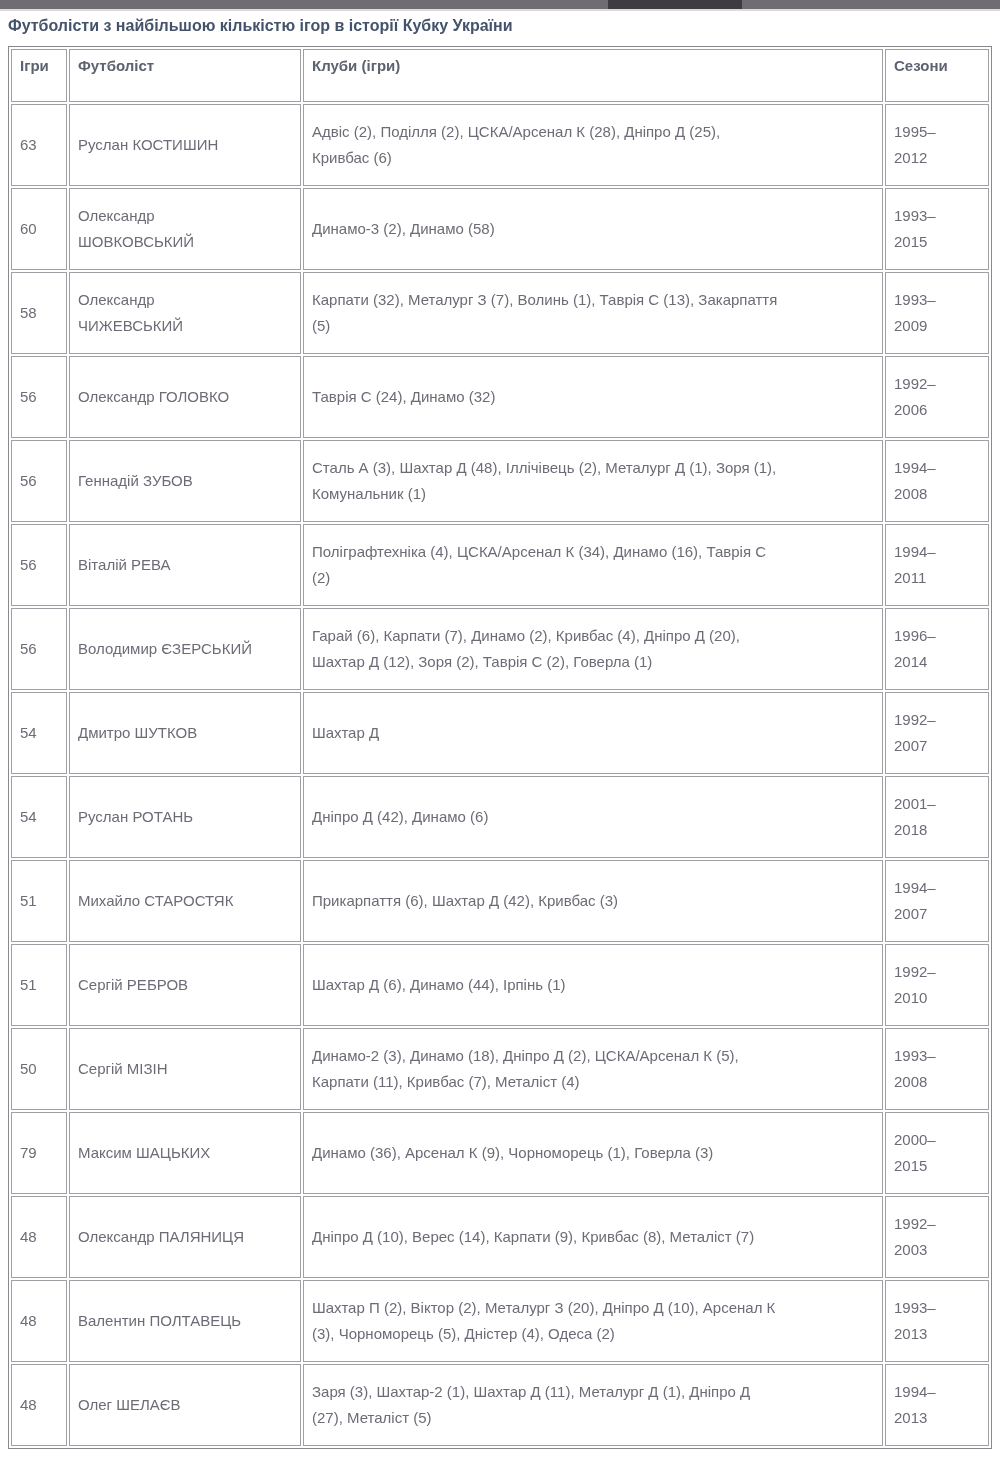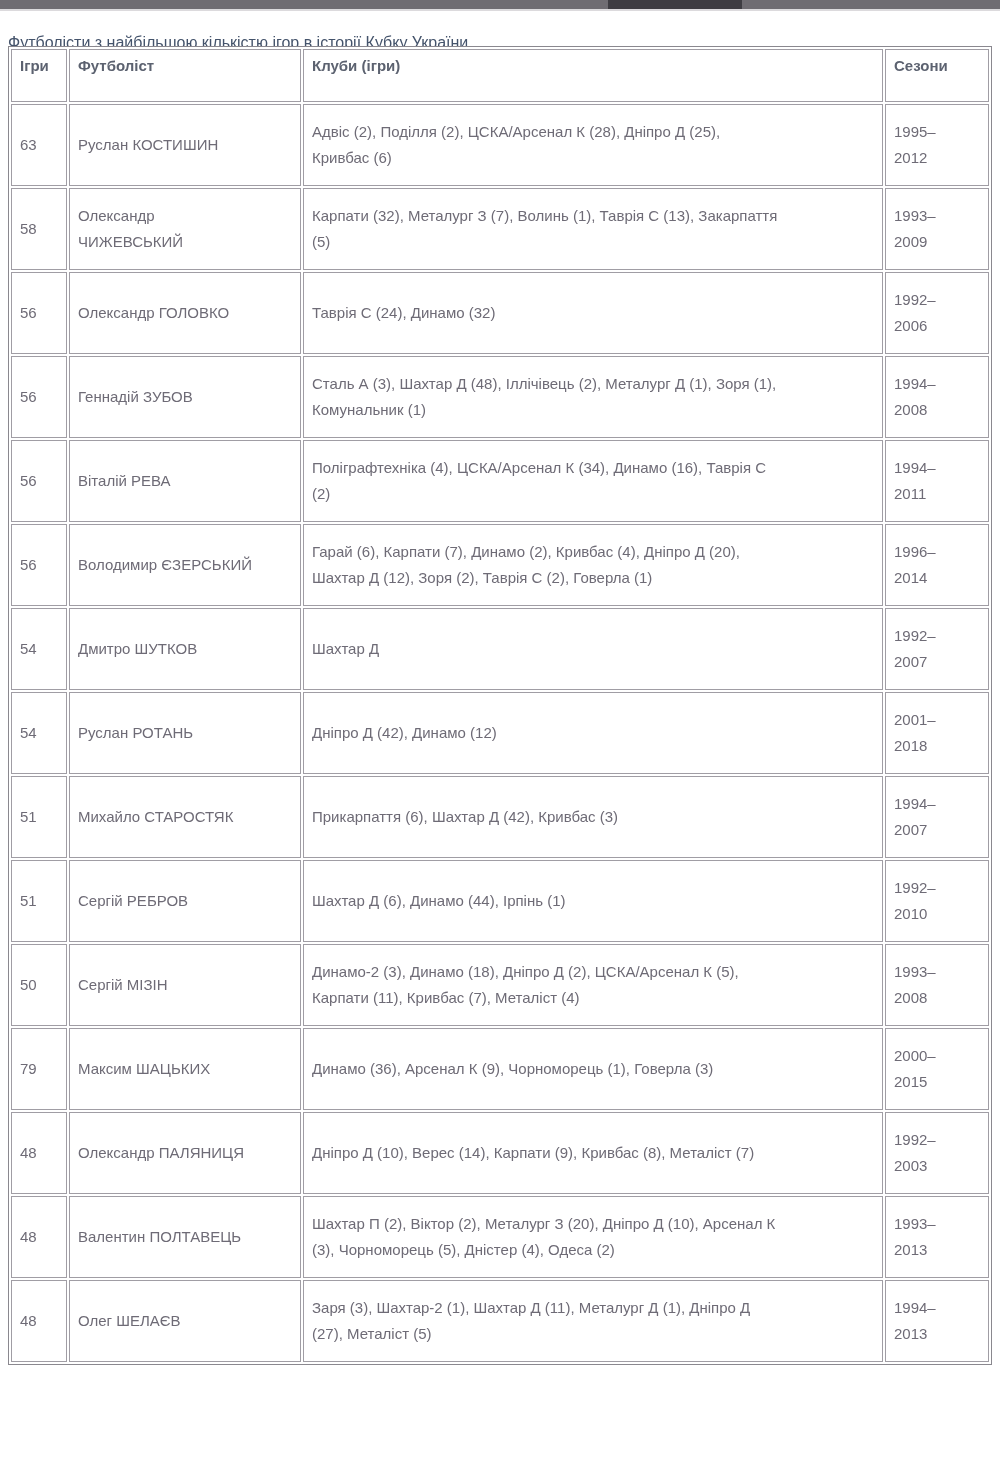--- a/index.html
+++ b/index.html
@@ -25,25 +25,24 @@
     left: 608px;
     width: 134px;
     height: 9px;
     background: #3e3c42;
   }
   .page-title {
     position: absolute;
     top: 17px;
     left: 8px;
     font-size: 16px;
-    font-weight: normal;
+    font-weight: bold;
     color: #44536b;
     letter-spacing: 0;
     white-space: nowrap;
-    margin-top: 17px;
   }
   table.stats {
     position: absolute;
     top: 46px;
     left: 8px;
     width: 978px;
     border-collapse: separate;
     border-spacing: 2px;
     border: 1px solid #8a888f;
     table-layout: fixed;
@@ -102,20 +101,28 @@
   <tbody id="table-body">
       <tr>
         <td class="cell-games">63</td>
         <td class="cell-player">Руслан КОСТИШИН</td>
         <td class="cell-clubs">Адвіс (2), Поділля (2), ЦСКА/Арсенал К (28), Дніпро Д (25),
 Кривбас (6)</td>
         <td class="cell-seasons">1995–
 2012</td>
       </tr>
       <tr>
+        <td class="cell-games">60</td>
+        <td class="cell-player">Олександр
+ШОВКОВСЬКИЙ</td>
+        <td class="cell-clubs">Динамо-3 (2), Динамо (58)</td>
+        <td class="cell-seasons">1993–
+2015</td>
+      </tr>
+      <tr>
         <td class="cell-games">58</td>
         <td class="cell-player">Олександр
 ЧИЖЕВСЬКИЙ</td>
         <td class="cell-clubs">Карпати (32), Металург З (7), Волинь (1), Таврія С (13), Закарпаття
 (5)</td>
         <td class="cell-seasons">1993–
 2009</td>
       </tr>
       <tr>
         <td class="cell-games">56</td>
@@ -151,21 +158,21 @@
       <tr>
         <td class="cell-games">54</td>
         <td class="cell-player">Дмитро ШУТКОВ</td>
         <td class="cell-clubs">Шахтар Д</td>
         <td class="cell-seasons">1992–
 2007</td>
       </tr>
       <tr>
         <td class="cell-games">54</td>
         <td class="cell-player">Руслан РОТАНЬ</td>
-        <td class="cell-clubs">Дніпро Д (42), Динамо (12)</td>
+        <td class="cell-clubs">Дніпро Д (42), Динамо (6)</td>
         <td class="cell-seasons">2001–
 2018</td>
       </tr>
       <tr>
         <td class="cell-games">51</td>
         <td class="cell-player">Михайло СТАРОСТЯК</td>
         <td class="cell-clubs">Прикарпаття (6), Шахтар Д (42), Кривбас (3)</td>
         <td class="cell-seasons">1994–
 2007</td>
       </tr>

